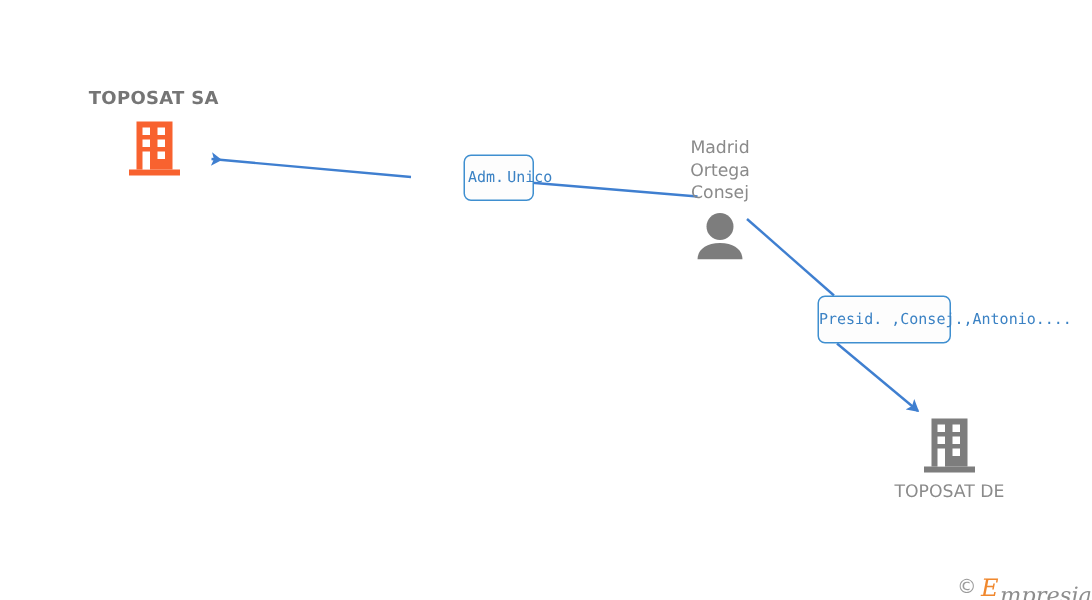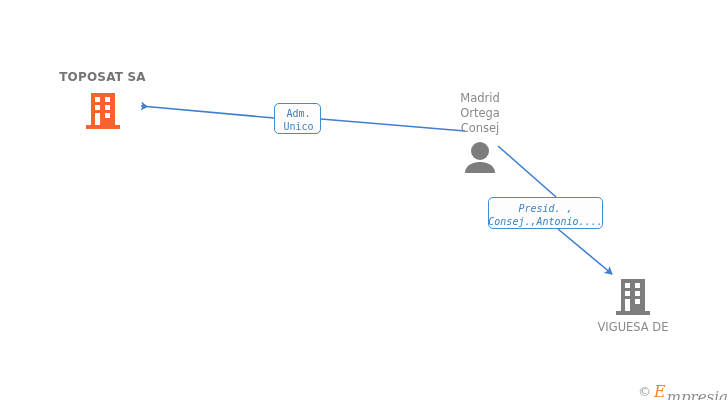--- a/index.html
+++ b/index.html
@@ -27,21 +27,21 @@
     height: 400px;
   }
 
   
   .node {
     position: absolute;
     text-align: center;
   }
   #node-toposat {
     left: 20px;
-    top: 70px;
+    top: 58px;
     width: 165px;
   }
   .node-title-top {
     font-family: "DejaVu Sans", sans-serif;
     font-size: 12px;
     font-weight: bold;
     color: #757575;
     letter-spacing: 0.2px;
     line-height: 14px;
     white-space: nowrap;
@@ -85,42 +85,42 @@
     box-sizing: border-box;
     border: 1px solid #3f8fd0;
     border-radius: 5px;
     background: #fdfdfd;
     color: #3b82c4;
     font-family: "DejaVu Sans Mono", monospace;
     font-size: 10px;
     line-height: 13px;
     text-align: center;
     display: flex;
-    flex-direction: column;
-    justify-content: flex-end;
+    flex-direction: row;
+    justify-content: space-between;
     align-items: center;
     white-space: nowrap;
+    margin-left: 35px;
   }
   #rel-adm-unico {
     left: 274px;
     top: 103px;
     width: 47px;
     height: 31px;
   }
   #rel-adm-unico .rel-line {
     width: 100%;
     text-align: center;
     padding-left: 2px;
   }
   #rel-presid {
-    left: 488px;
+    left: 510px;
     top: 197px;
-    width: 115px;
+    width: 89px;
     height: 32px;
-    font-style: italic;
   }
 
   
   #watermark {
     position: absolute;
     left: 638px;
     top: 378px;
     display: flex;
     align-items: center;
     gap: 3px;
@@ -209,21 +209,21 @@
         <rect x="9" y="5" width="5" height="5" fill="#ffffff"></rect>
         <rect x="19" y="5" width="5" height="5" fill="#ffffff"></rect>
         <rect x="9" y="13" width="5" height="5" fill="#ffffff"></rect>
         <rect x="19" y="13" width="5" height="5" fill="#ffffff"></rect>
         <rect x="9" y="21" width="5" height="5" fill="#ffffff"></rect>
         <rect x="19" y="21" width="5" height="5" fill="#ffffff"></rect>
         <rect x="9" y="26" width="5" height="7" fill="#ffffff"></rect>
       </svg>
     </div>
     <div class="node-label-lines">
-      <div>VIGUESA DE</div>
+      <div>TOPOSAT DE</div>
     </div>
   </div>
 
   <div class="rel-box" id="rel-adm-unico">
     <div class="rel-line">Adm.</div>
     <div class="rel-line">Unico</div>
   </div>
 
   <div class="rel-box" id="rel-presid">
     <div>Presid. ,</div>

